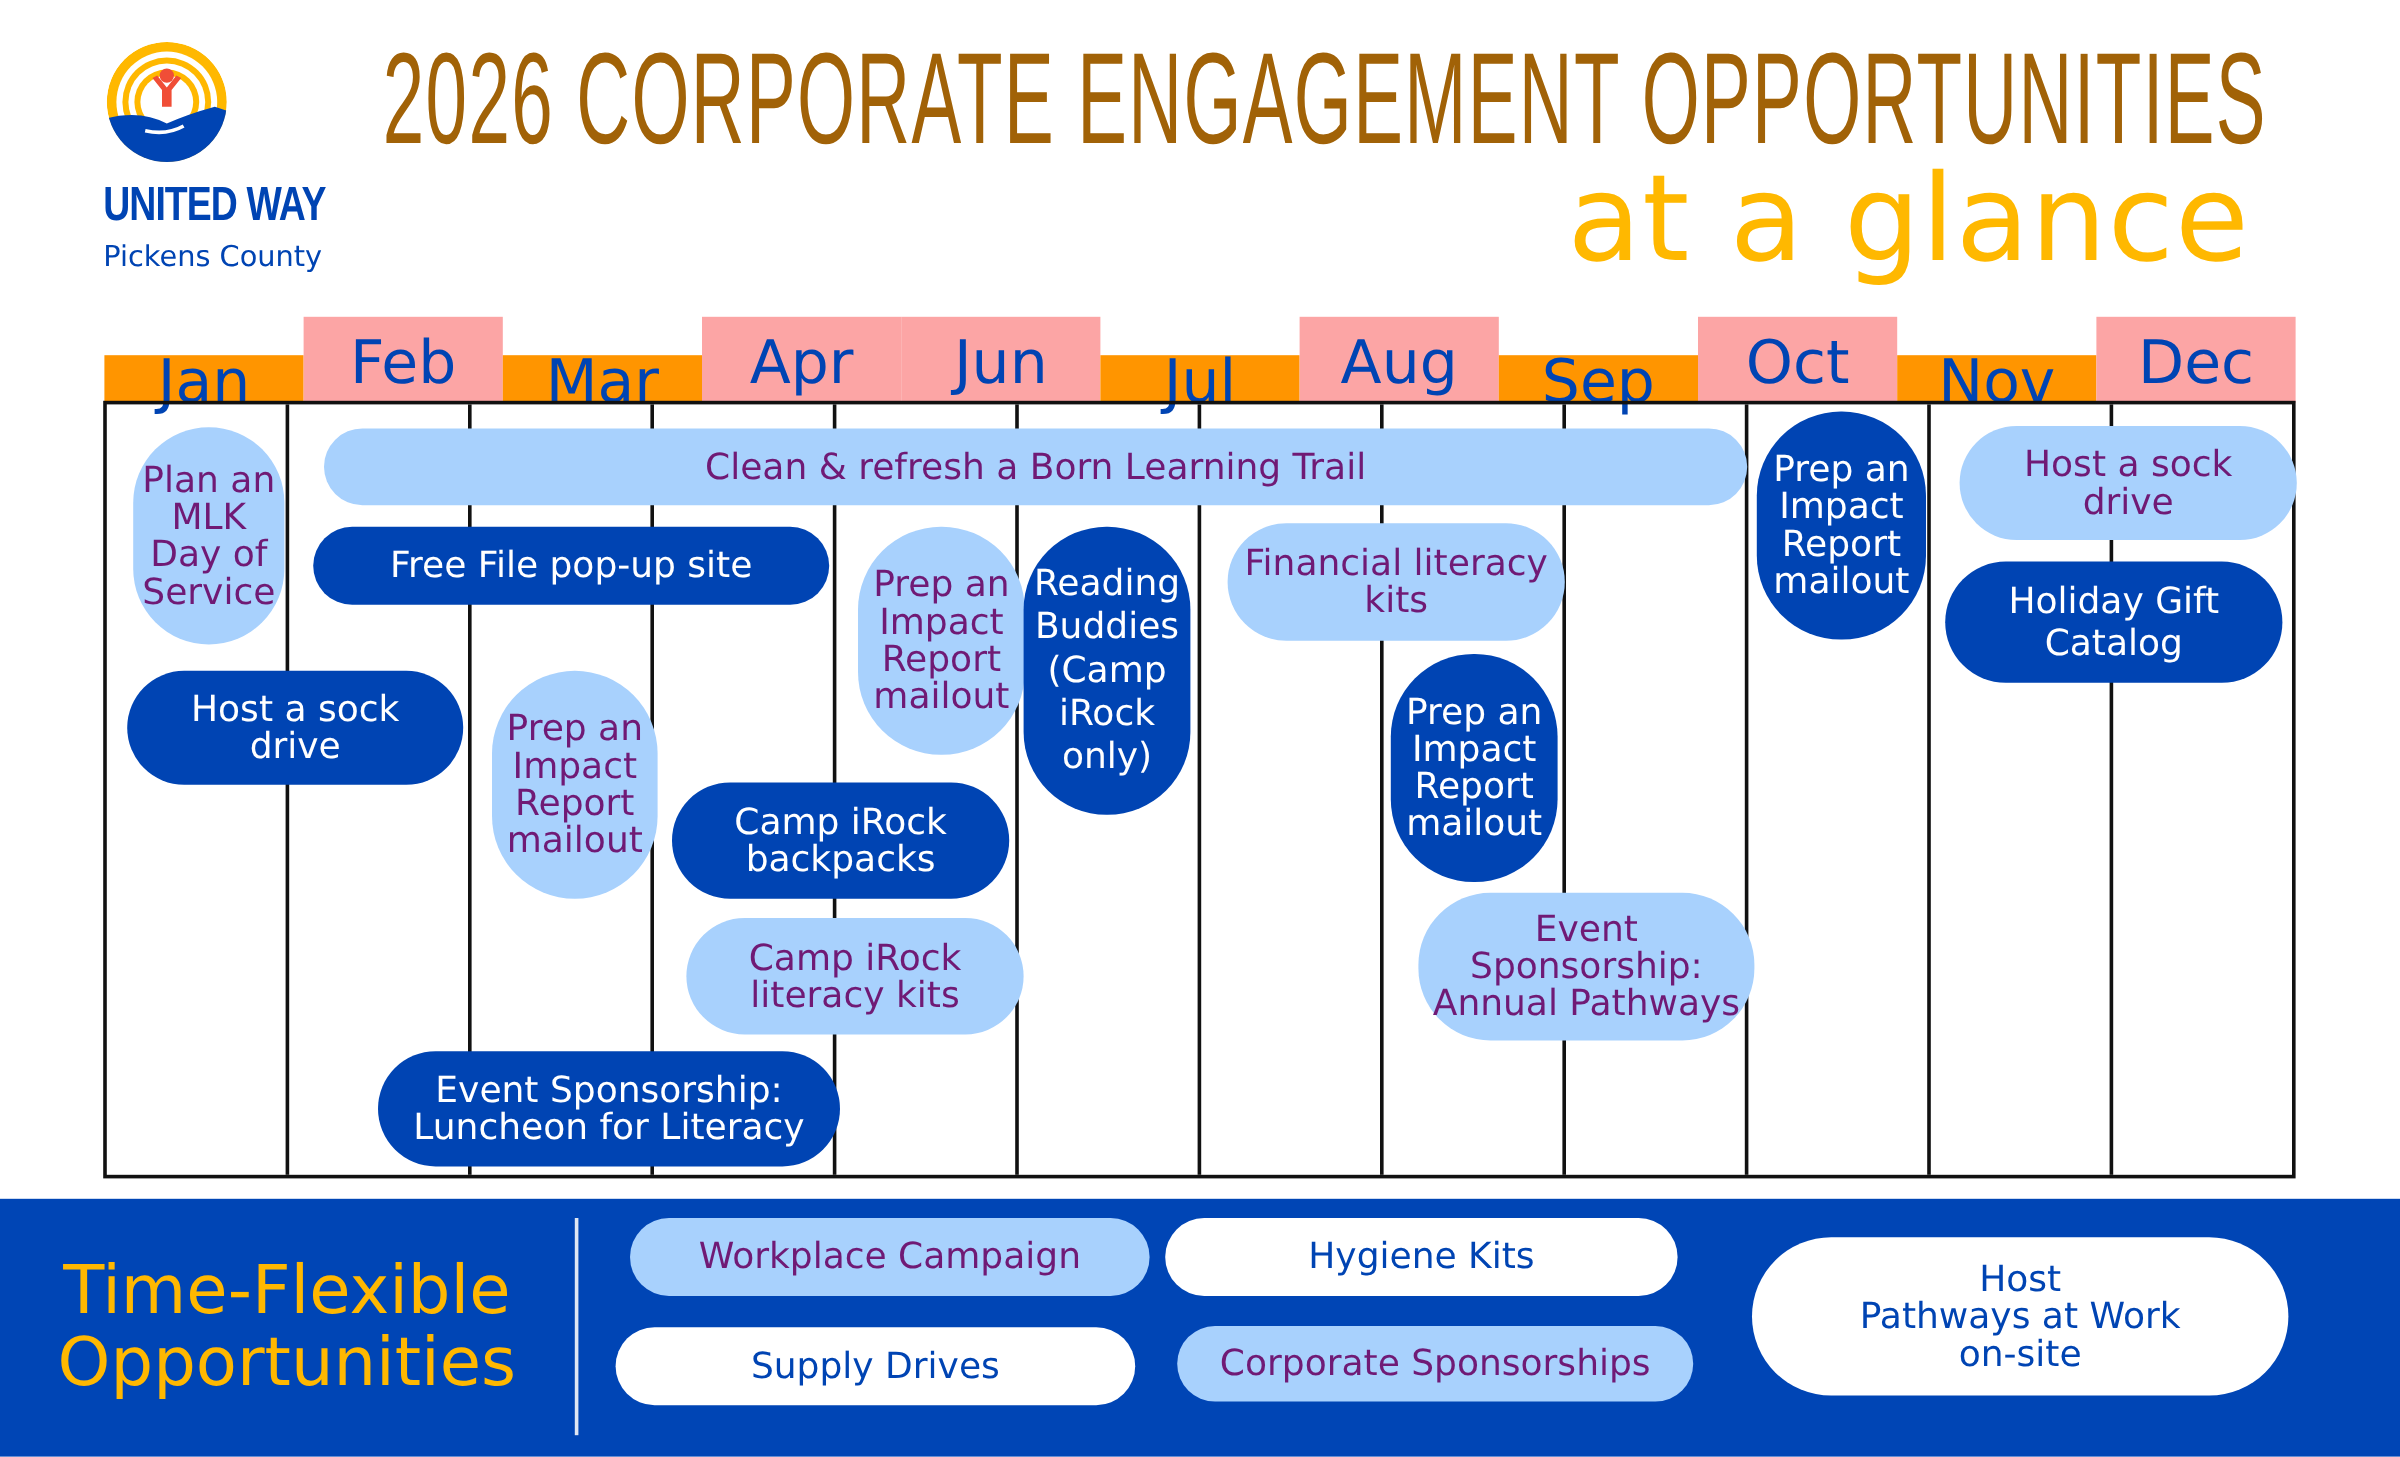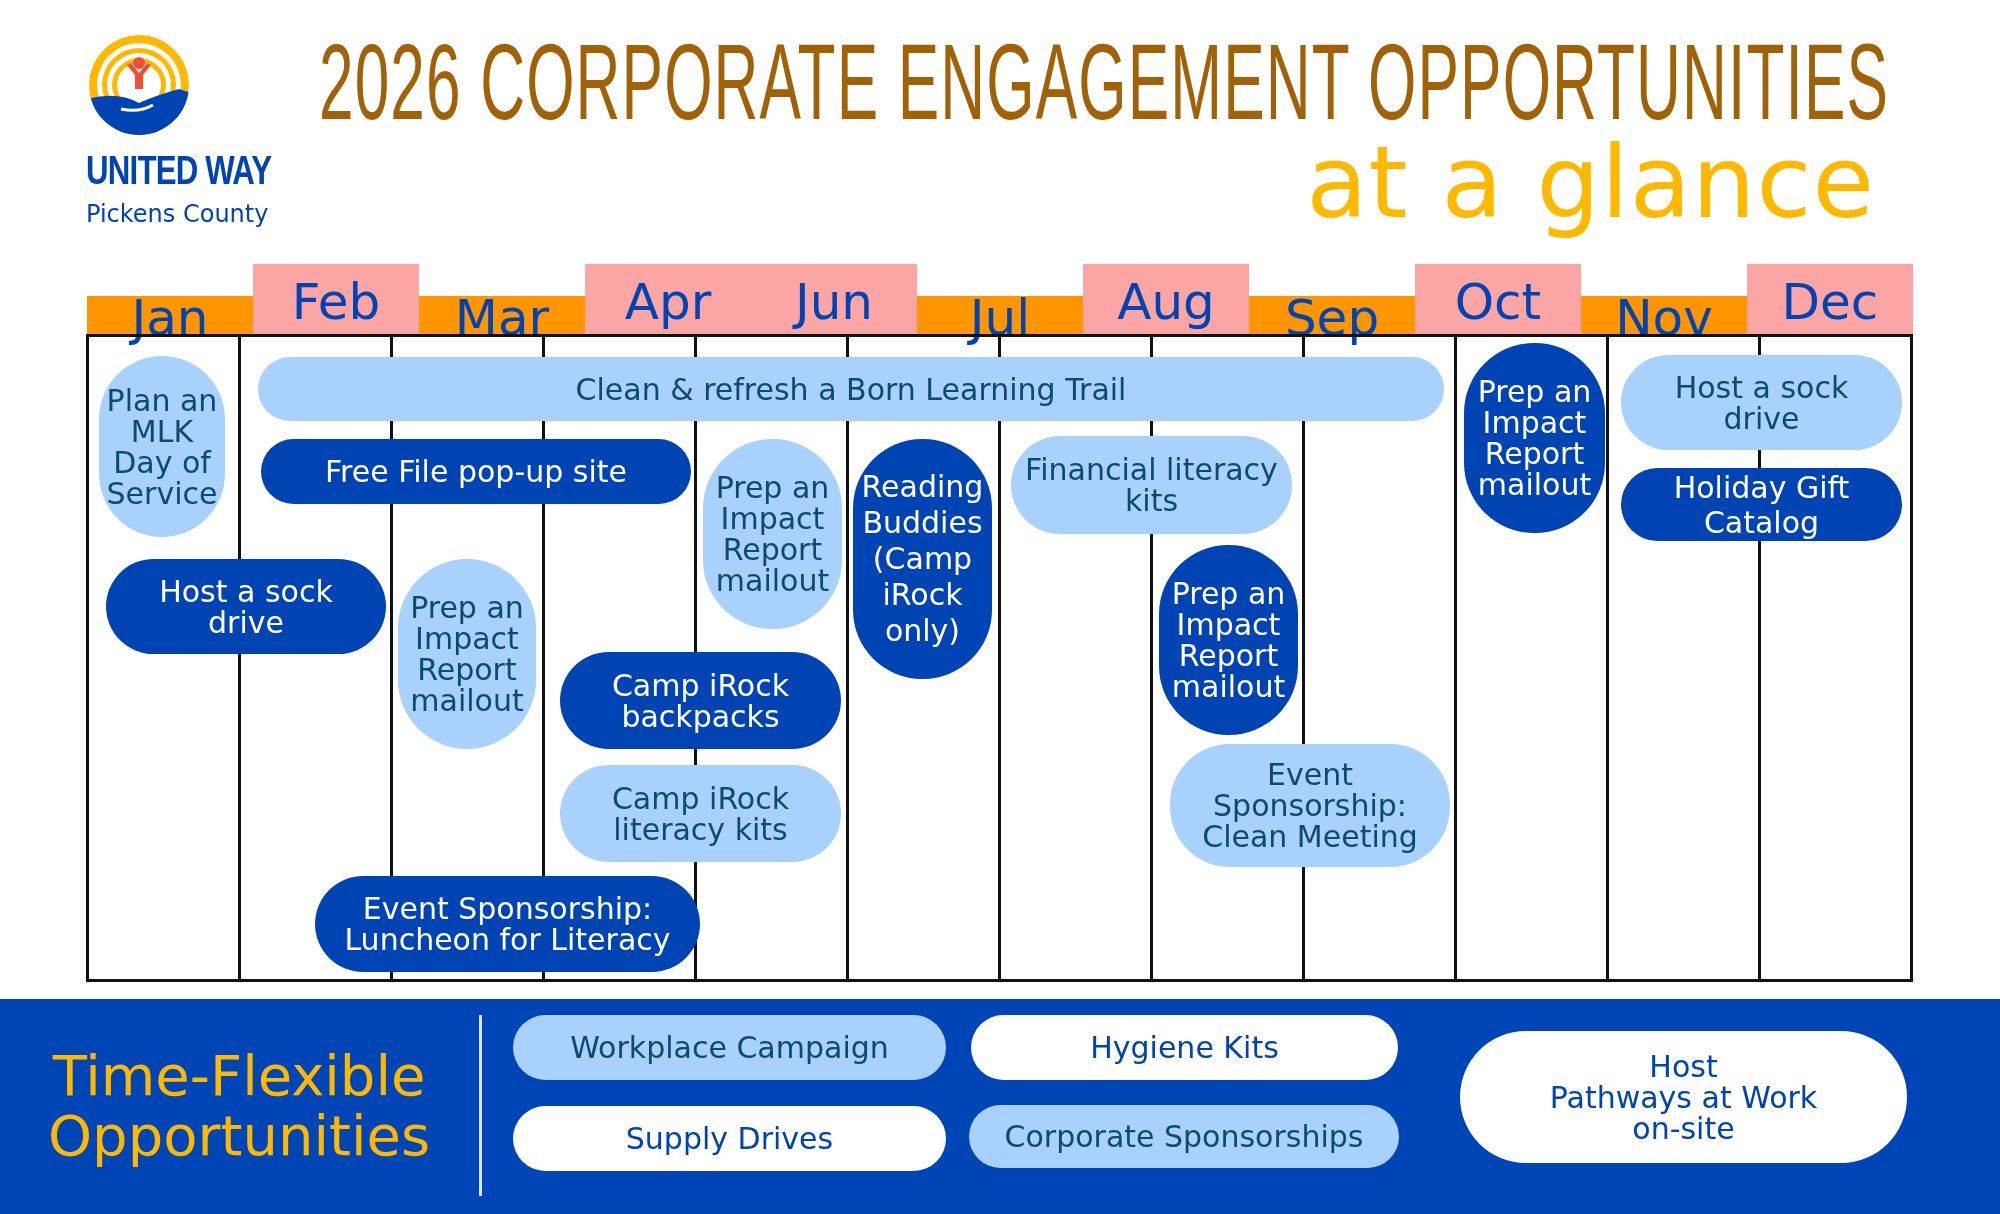--- a/index.html
+++ b/index.html
@@ -46,21 +46,21 @@
   }
   .col { flex: 1; border-right: 3px solid #111; }
   .col:last-child { border-right: none; }
   
   .pill {
     position: absolute; display: flex; align-items: center; justify-content: center;
     text-align: center; box-sizing: border-box; padding: 0 6px;
     font-size: 30px; line-height: 31px; border-radius: 60px; white-space: pre-line;
     cursor: pointer;
   }
-  .pill.light { background: #a8d1fd; color: #0c4a6e; }
+  .pill.light { background: #a8d1fd; color: #701a75; margin-left: 12px; }
   .pill.dark { background: #0044b3; color: #ffffff; }
   .pill.white { background: #ffffff; color: #0044b3; }
   
   .band { left: 0; top: 999px; width: 2000px; height: 215px; background: #0045b5; }
   .flex-title {
     left: 48px; top: 1046px; font-size: 56px; line-height: 60px; color: #ffb800;
     text-align: center; white-space: pre-line;
   }
   .divider { left: 479px; top: 1015px; width: 3px; height: 181px; background: #dfe6f3; }
 </style>
@@ -151,30 +151,30 @@
 <div class="pill dark" style="left:1159px;top:545px;width:139px;height:190px;border-radius:69px;">Prep an
 Impact
 Report
 mailout</div>
 <div class="pill dark" style="left:560px;top:652px;width:281px;height:97px;">Camp iRock
 backpacks</div>
 <div class="pill light" style="left:560px;top:765px;width:281px;height:97px;">Camp iRock
 literacy kits</div>
 <div class="pill light" style="left:1170px;top:744px;width:280px;height:123px;">Event
 Sponsorship:
-Clean Meeting</div>
+Annual Pathways</div>
 <div class="pill dark" style="left:315px;top:876px;width:385px;height:96px;">Event Sponsorship:
 Luncheon for Literacy</div>
 <div class="pill dark" style="left:1464px;top:343px;width:141px;height:190px;border-radius:70px;">Prep an
 Impact
 Report
 mailout</div>
 <div class="pill light" style="left:1621px;top:355px;width:281px;height:95px;">Host a sock
 drive</div>
-<div class="pill dark" style="left:1621px;top:468px;width:281px;height:73px;line-height:35px;">Holiday Gift
+<div class="pill dark" style="left:1621px;top:468px;width:281px;height:101px;line-height:35px;">Holiday Gift
 Catalog</div>
 
 <div class="abs band"></div>
 <div class="abs flex-title">Time-Flexible
 Opportunities</div>
 <div class="abs divider"></div>
 
 <div class="pill light" style="left:513px;top:1015px;width:433px;height:65px;">Workplace Campaign</div>
 <div class="pill white" style="left:971px;top:1015px;width:427px;height:65px;">Hygiene Kits</div>
 <div class="pill white" style="left:513px;top:1106px;width:433px;height:65px;">Supply Drives</div>

